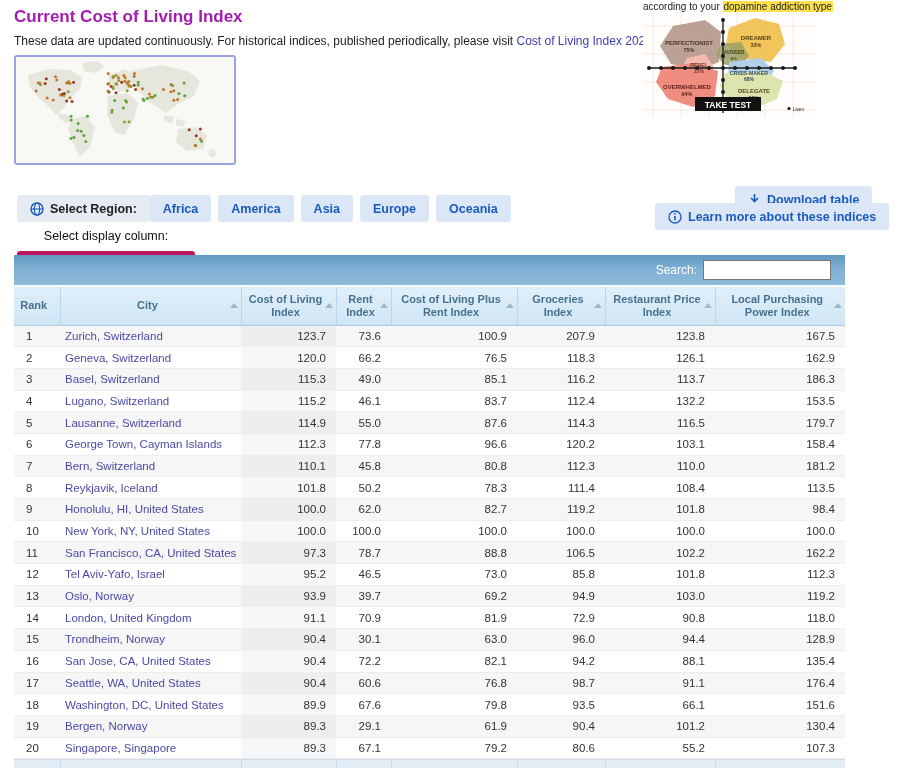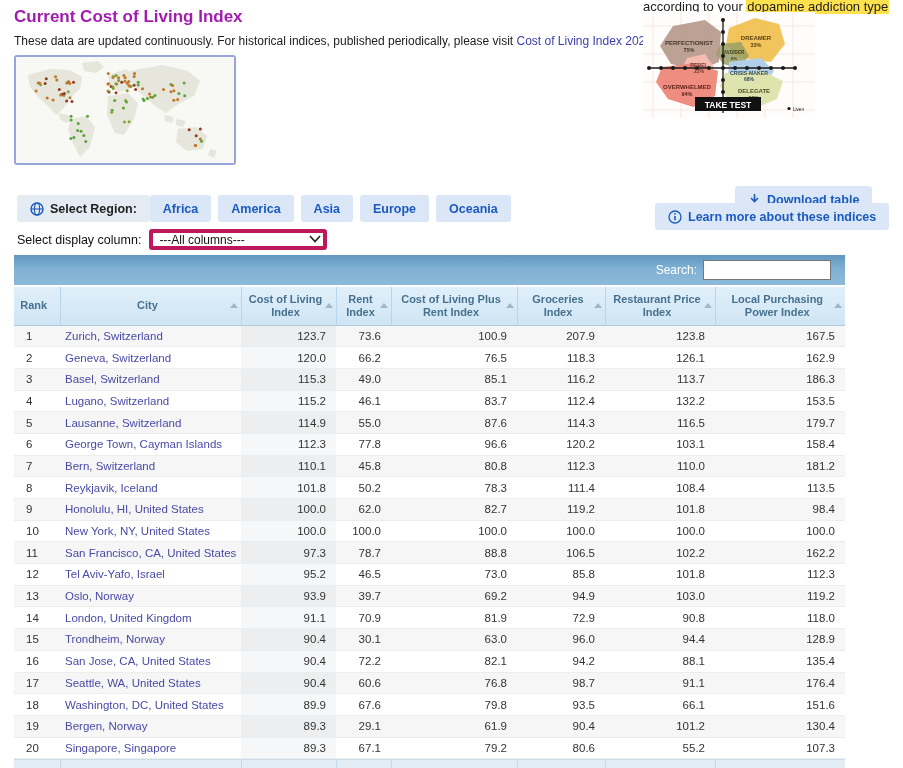--- a/index.html
+++ b/index.html
@@ -13,31 +13,31 @@
   .page-subtitle { position:absolute; left:14px; top:34px; font-size:12px; color:#222; }
   .page-subtitle a { color:#3d3dae; text-decoration:none; cursor:pointer; }
 
   
   .map-thumb { position:absolute; left:14px; top:55px; width:222px; height:110px;
     border:2px solid #9aa4dc; border-radius:3px; background:#f7f8f3; overflow:hidden; cursor:pointer; }
   .map-thumb svg { display:block; }
 
   
   .ad { position:absolute; left:643px; top:1px; width:172px; height:119px; background:#fff; }
-  .ad-headline { font-size:13px; color:#222; white-space:nowrap; line-height:11px;text-align:center; }
+  .ad-headline { font-size:10px; color:#222; white-space:nowrap; line-height:11px;text-align:center; }
   .ad-headline .hl { background:#ffe14d; padding:0 1px; }
   .ad svg { display:block; }
 
   
   .region-row { position:absolute; left:17px; top:195px; display:flex; align-items:center;border-radius:7px; }
   .btn { display:inline-flex; align-items:center; gap:6px; background:#dbe7f6; border:none; border-radius:3px;
     padding:6px 13px; font-family:"Liberation Sans",sans-serif; font-size:12.5px; font-weight:bold;
     color:#1b5bbf; cursor:pointer; height:27px; }
   .btn.neutral { background:#e4ebf3; color:#222; }
-  .display-col-row { position:absolute; left:17px; top:229px; display:flex; align-items:center; gap:8px; }
+  .display-col-row { position:absolute; left:17px; top:229px; display:flex; align-items:center; gap:8px;flex-direction:column; }
   .display-col-label { font-size:12.5px; color:#111; }
   .select-wrap { position:relative; display:inline-block; }
   .select-wrap select { appearance:none; -webkit-appearance:none; width:178px; height:21px;
     border:4px solid #be185d; border-radius:3px; background:#fff; font-family:"Liberation Sans",sans-serif;
     font-size:12px; color:#111; padding:0 22px 0 6px; cursor:pointer; }
   .select-wrap .chev { position:absolute; right:6px; top:6px; pointer-events:none; }
 
   .download-btn { position:absolute; left:735px; top:186px; }
   .learnmore-btn { position:absolute; left:655px; top:203px; }
 

